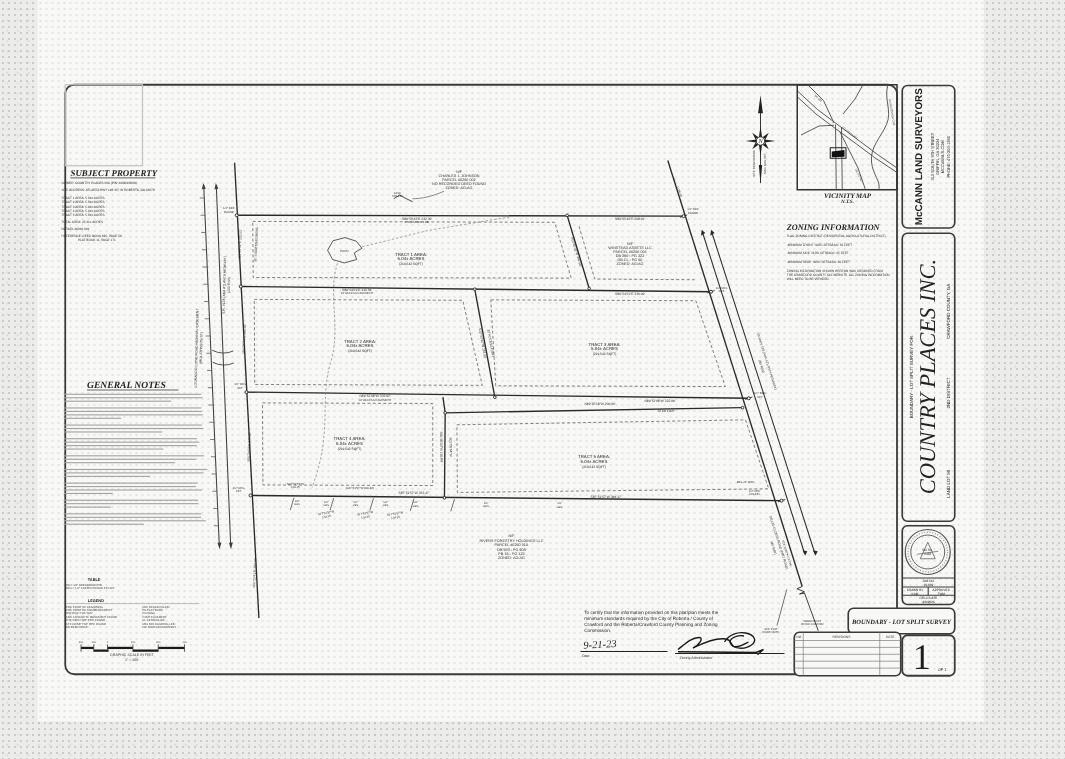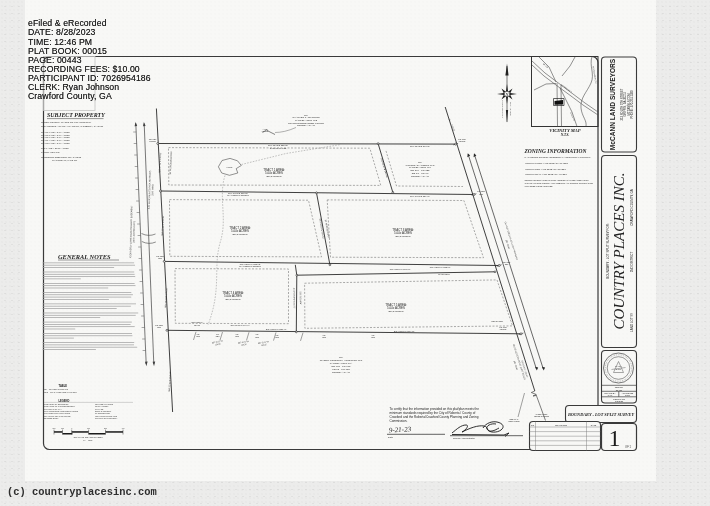--- a/index.html
+++ b/index.html
@@ -600,16 +600,14 @@
 <line x1="450" y1="435.7" x2="523" y2="435.7" stroke="#222" stroke-width="0.7"></line>
 <text x="453" y="439.2" font-size="2.4" fill="#333" font-family="Liberation Sans">Zoning Administrator</text>
 
 <line x1="518" y1="417" x2="524.5" y2="393" stroke="#444" stroke-width="0.5"></line>
 <g fill="#333" stroke="none" font-family="Liberation Sans" font-size="1.9" text-anchor="middle">
 <text x="514" y="419.8">SEE PLAT</text>
         <text x="514" y="422">BOOK NOTE</text>
 </g>
 </svg>
 
-<div id="stamp">eFiled &amp; eRecorded<br>DATE: 8/28/2023<br>TIME: 12:46 PM<br>PLAT BOOK: 00015<br>PAGE: 00443<br>RECORDING FEES: $10.00<br>PARTICIPANT ID: 7026954186<br>CLERK: Ryan Johnson<br>Crawford County, GA</div>
-
-<div id="wm">(c) countryplacesinc.com</div>
+
 </div>
 
 </body></html>

